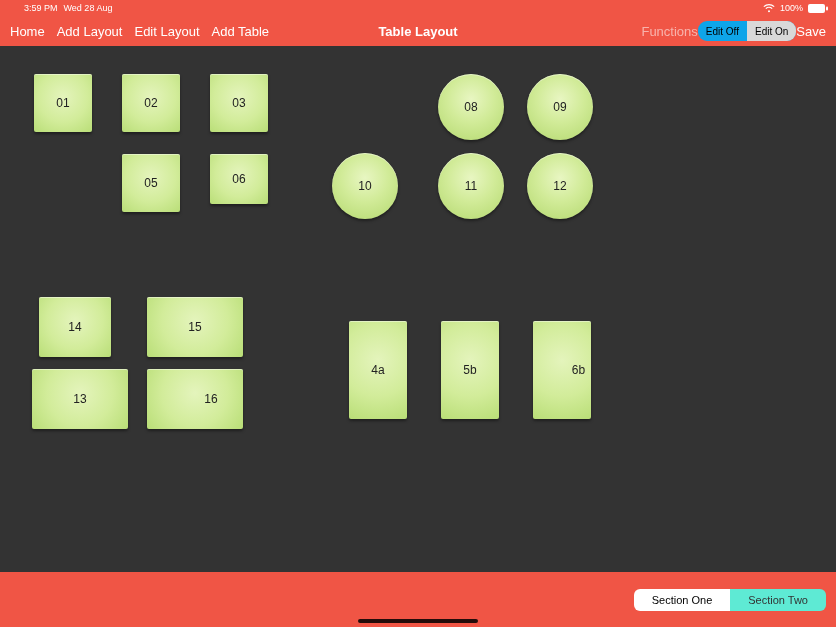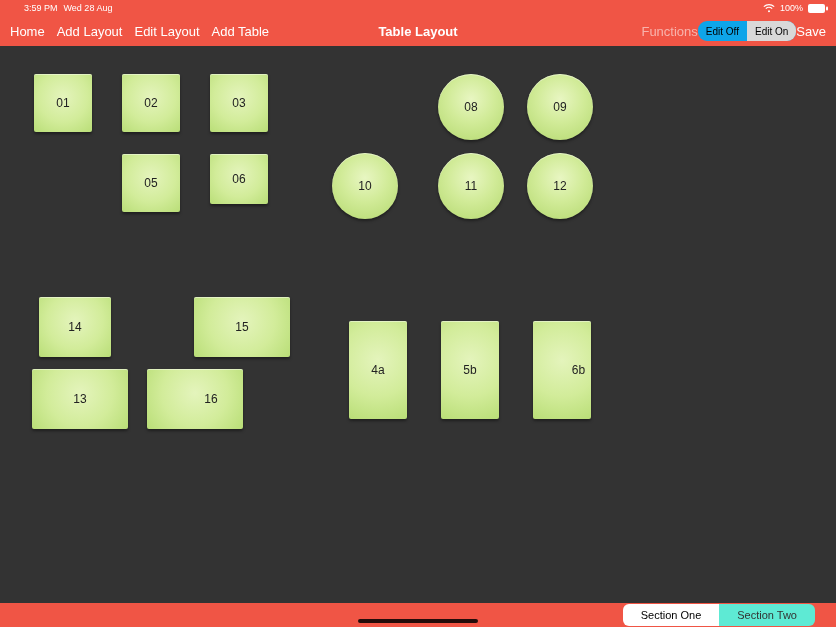--- a/index.html
+++ b/index.html
@@ -83,26 +83,26 @@
   .table.circle {
     border-radius: 50%;
     background: radial-gradient(circle at 50% 38%, #e8f6c2 0%, #d1eb98 45%, #b3d86e 100%);
   }
 
   
   .section-bar {
     position: absolute;
     bottom: 0;
     left: 0; right: 0;
-    height: 24px;
+    height: 55px;
     background: #f05545;
     display: flex;
     align-items: center;
     justify-content: flex-end;
-    padding: 0 21px;
+    padding: 0 10px;
   }
   .section-seg {
     display: flex;
     border-radius: 6px;
     overflow: hidden;
     height: 22px;
   }
   .section-seg div {
     font-size: 11px;
     padding: 0 18px;
@@ -176,21 +176,21 @@
   <div class="table rect" style="left:122px; top:108px; width:58px; height:58px;">05</div>
   <div class="table rect" style="left:210px; top:108px; width:58px; height:50px;">06</div>
 
   <div class="table circle" style="left:438px; top:28px; width:66px; height:66px;">08</div>
   <div class="table circle" style="left:527px; top:28px; width:66px; height:66px;">09</div>
   <div class="table circle" style="left:332px; top:107px; width:66px; height:66px;">10</div>
   <div class="table circle" style="left:438px; top:107px; width:66px; height:66px;">11</div>
   <div class="table circle" style="left:527px; top:107px; width:66px; height:66px;">12</div>
 
   <div class="table rect" style="left:20px;  top:251px; width:72px; height:60px;margin-left:19px;">14</div>
-  <div class="table rect" style="left:147px; top:251px; width:96px; height:60px;margin-left:47px;">15</div>
+  <div class="table rect" style="left:147px; top:251px; width:96px; height:60px;">15</div>
   <div class="table rect" style="left:32px;  top:323px; width:96px; height:60px;">13</div>
   <div class="table rect" style="left:147px; top:323px; width:96px; height:60px;padding-left:32px;">16</div>
 
   <div class="table rect" style="left:349px; top:275px; width:58px; height:98px;">4a</div>
   <div class="table rect" style="left:441px; top:275px; width:58px; height:98px;">5b</div>
   <div class="table rect" style="left:533px; top:275px; width:58px; height:98px;padding-left:33px;">6b</div>
 
 </div>
 
 <div class="section-bar">

